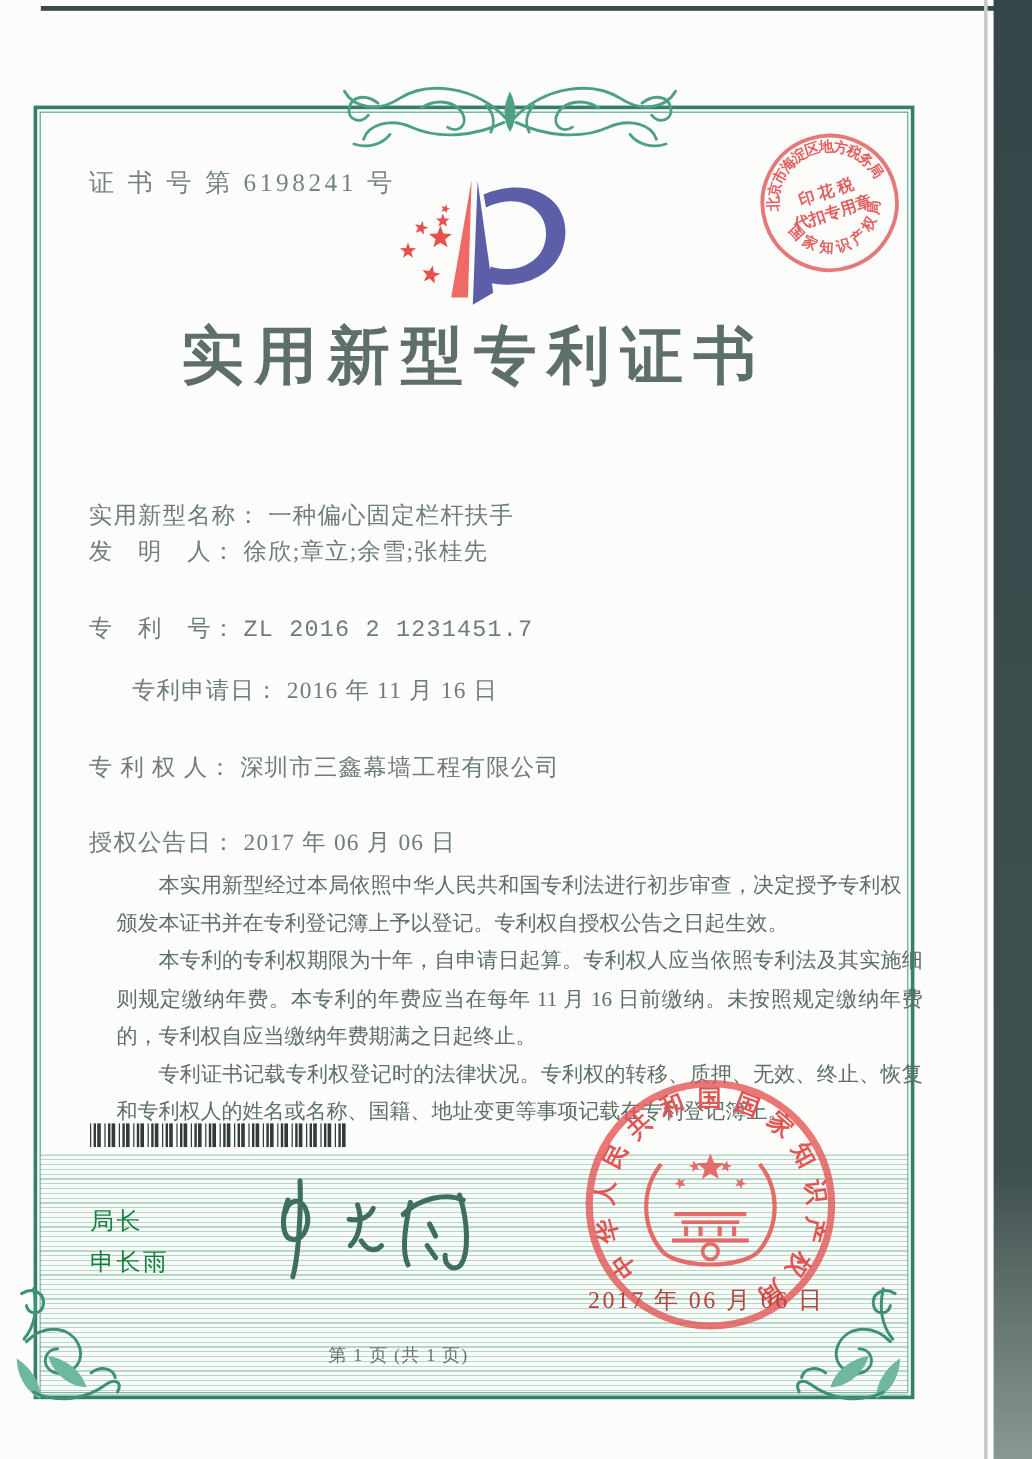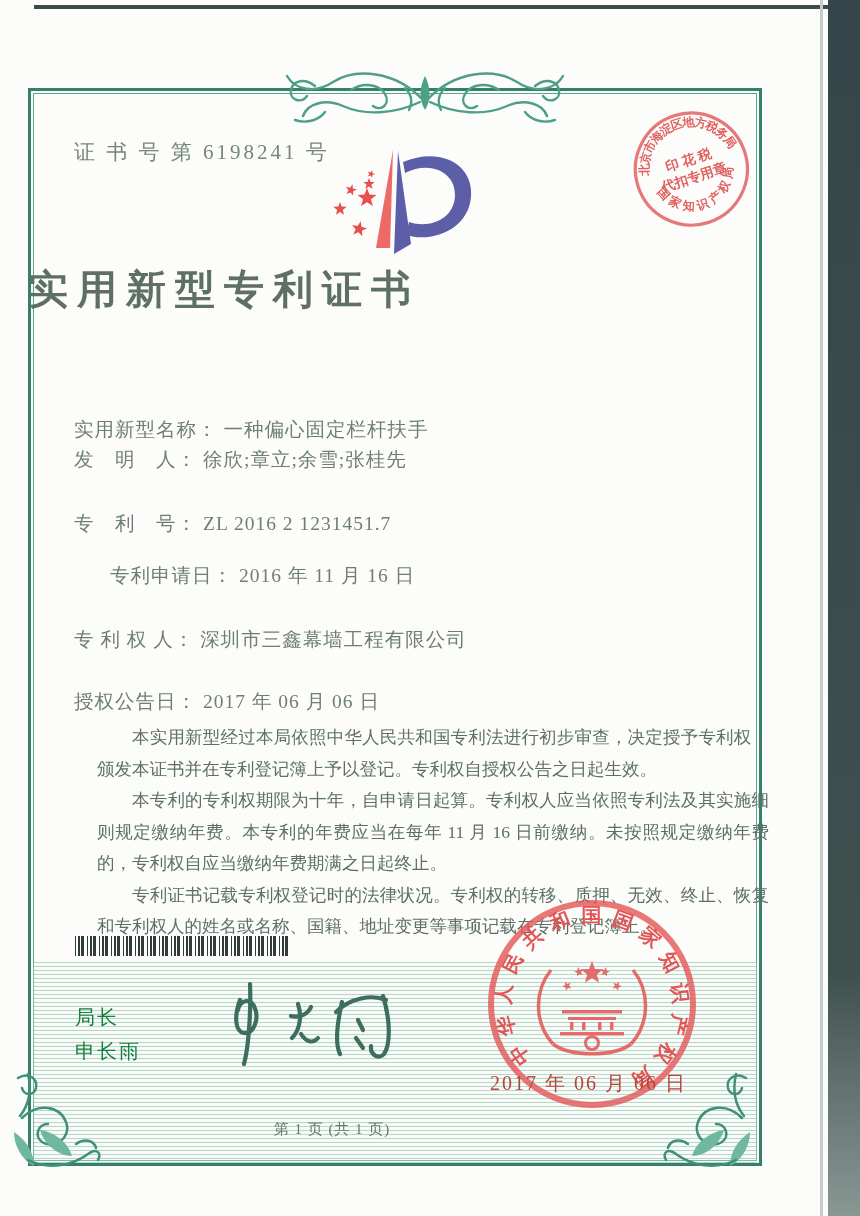--- a/index.html
+++ b/index.html
@@ -18,22 +18,22 @@
   .frame-inner{position:absolute;inset:2px;border:1px solid #5aa68d;}
   .guilloche{position:absolute;left:33px;top:962px;width:724px;height:201px;
     background:repeating-linear-gradient(180deg,rgba(125,185,160,.55) 0px,rgba(125,185,160,.55) 1px,rgba(235,246,241,.25) 1px,rgba(235,246,241,.25) 4px);}
 
   .ornament{position:absolute;color:#4d9f86;}
   svg{display:block;}
 
   
   .cert-no{position:absolute;left:74px;top:138px;font-size:21px;letter-spacing:3px;color:#75857e;}
   .logo{position:absolute;left:315px;top:138px;}
-  .title{position:absolute;left:28px;width:734px;top:262px;text-align:left;
-    font-size:40px;font-weight:bold;letter-spacing:9px;color:#5e6f67;}
+  .title{position:absolute;left:28px;width:734px;top:262px;text-align:center;
+    font-size:52px;font-weight:bold;letter-spacing:9px;color:#5e6f67;}
   .field{position:absolute;left:74px;font-size:19.5px;color:#6e7e77;letter-spacing:1px;white-space:nowrap;}
   .field .val{margin-left:6px;}
   .paras{position:absolute;left:72px;top:722px;width:672px;font-size:17.5px;line-height:31.5px;
     color:#5d6f67;text-align:justify;margin-left:25px;}
   .paras p{margin:0;text-indent:2em;}
   .barcode{position:absolute;left:75px;top:936px;}
   .signer{position:absolute;left:75px;font-size:20px;color:#15803d;letter-spacing:2px;}
   .signature{position:absolute;left:198px;top:972px;}
   .seal{position:absolute;left:478px;top:893px;}
   .seal-date{position:absolute;left:490px;top:1070px;font-size:20px;letter-spacing:2px;color:#b5443c;white-space:nowrap;}
@@ -148,21 +148,21 @@
   </div>
 
   <div class="title">实用新型专利证书</div>
 
   <div class="field" style="top:374px;margin-top:42px;">
     <span>实用新型名称：</span><span class="val">一种偏心固定栏杆扶手</span>
   </div>
   <div class="field" style="top:446px;">
     <span>发　明　人：</span><span class="val">徐欣;章立;余雪;张桂先</span>
   </div>
-  <div class="field" style="top:510px;">
+  <div class="field" style="top:510px;font-family:Liberation Mono, monospace;">
     <span>专　利　号：</span><span class="val">ZL 2016 2 1231451.7</span>
   </div>
   <div class="field" style="top:562px;margin-left:36px;">
     <span>专利申请日：</span><span class="val">2016 年 11 月 16 日</span>
   </div>
   <div class="field" style="top:626px;">
     <span>专 利 权 人：</span><span class="val">深圳市三鑫幕墙工程有限公司</span>
   </div>
   <div class="field" style="top:688px;">
     <span>授权公告日：</span><span class="val">2017 年 06 月 06 日</span>

